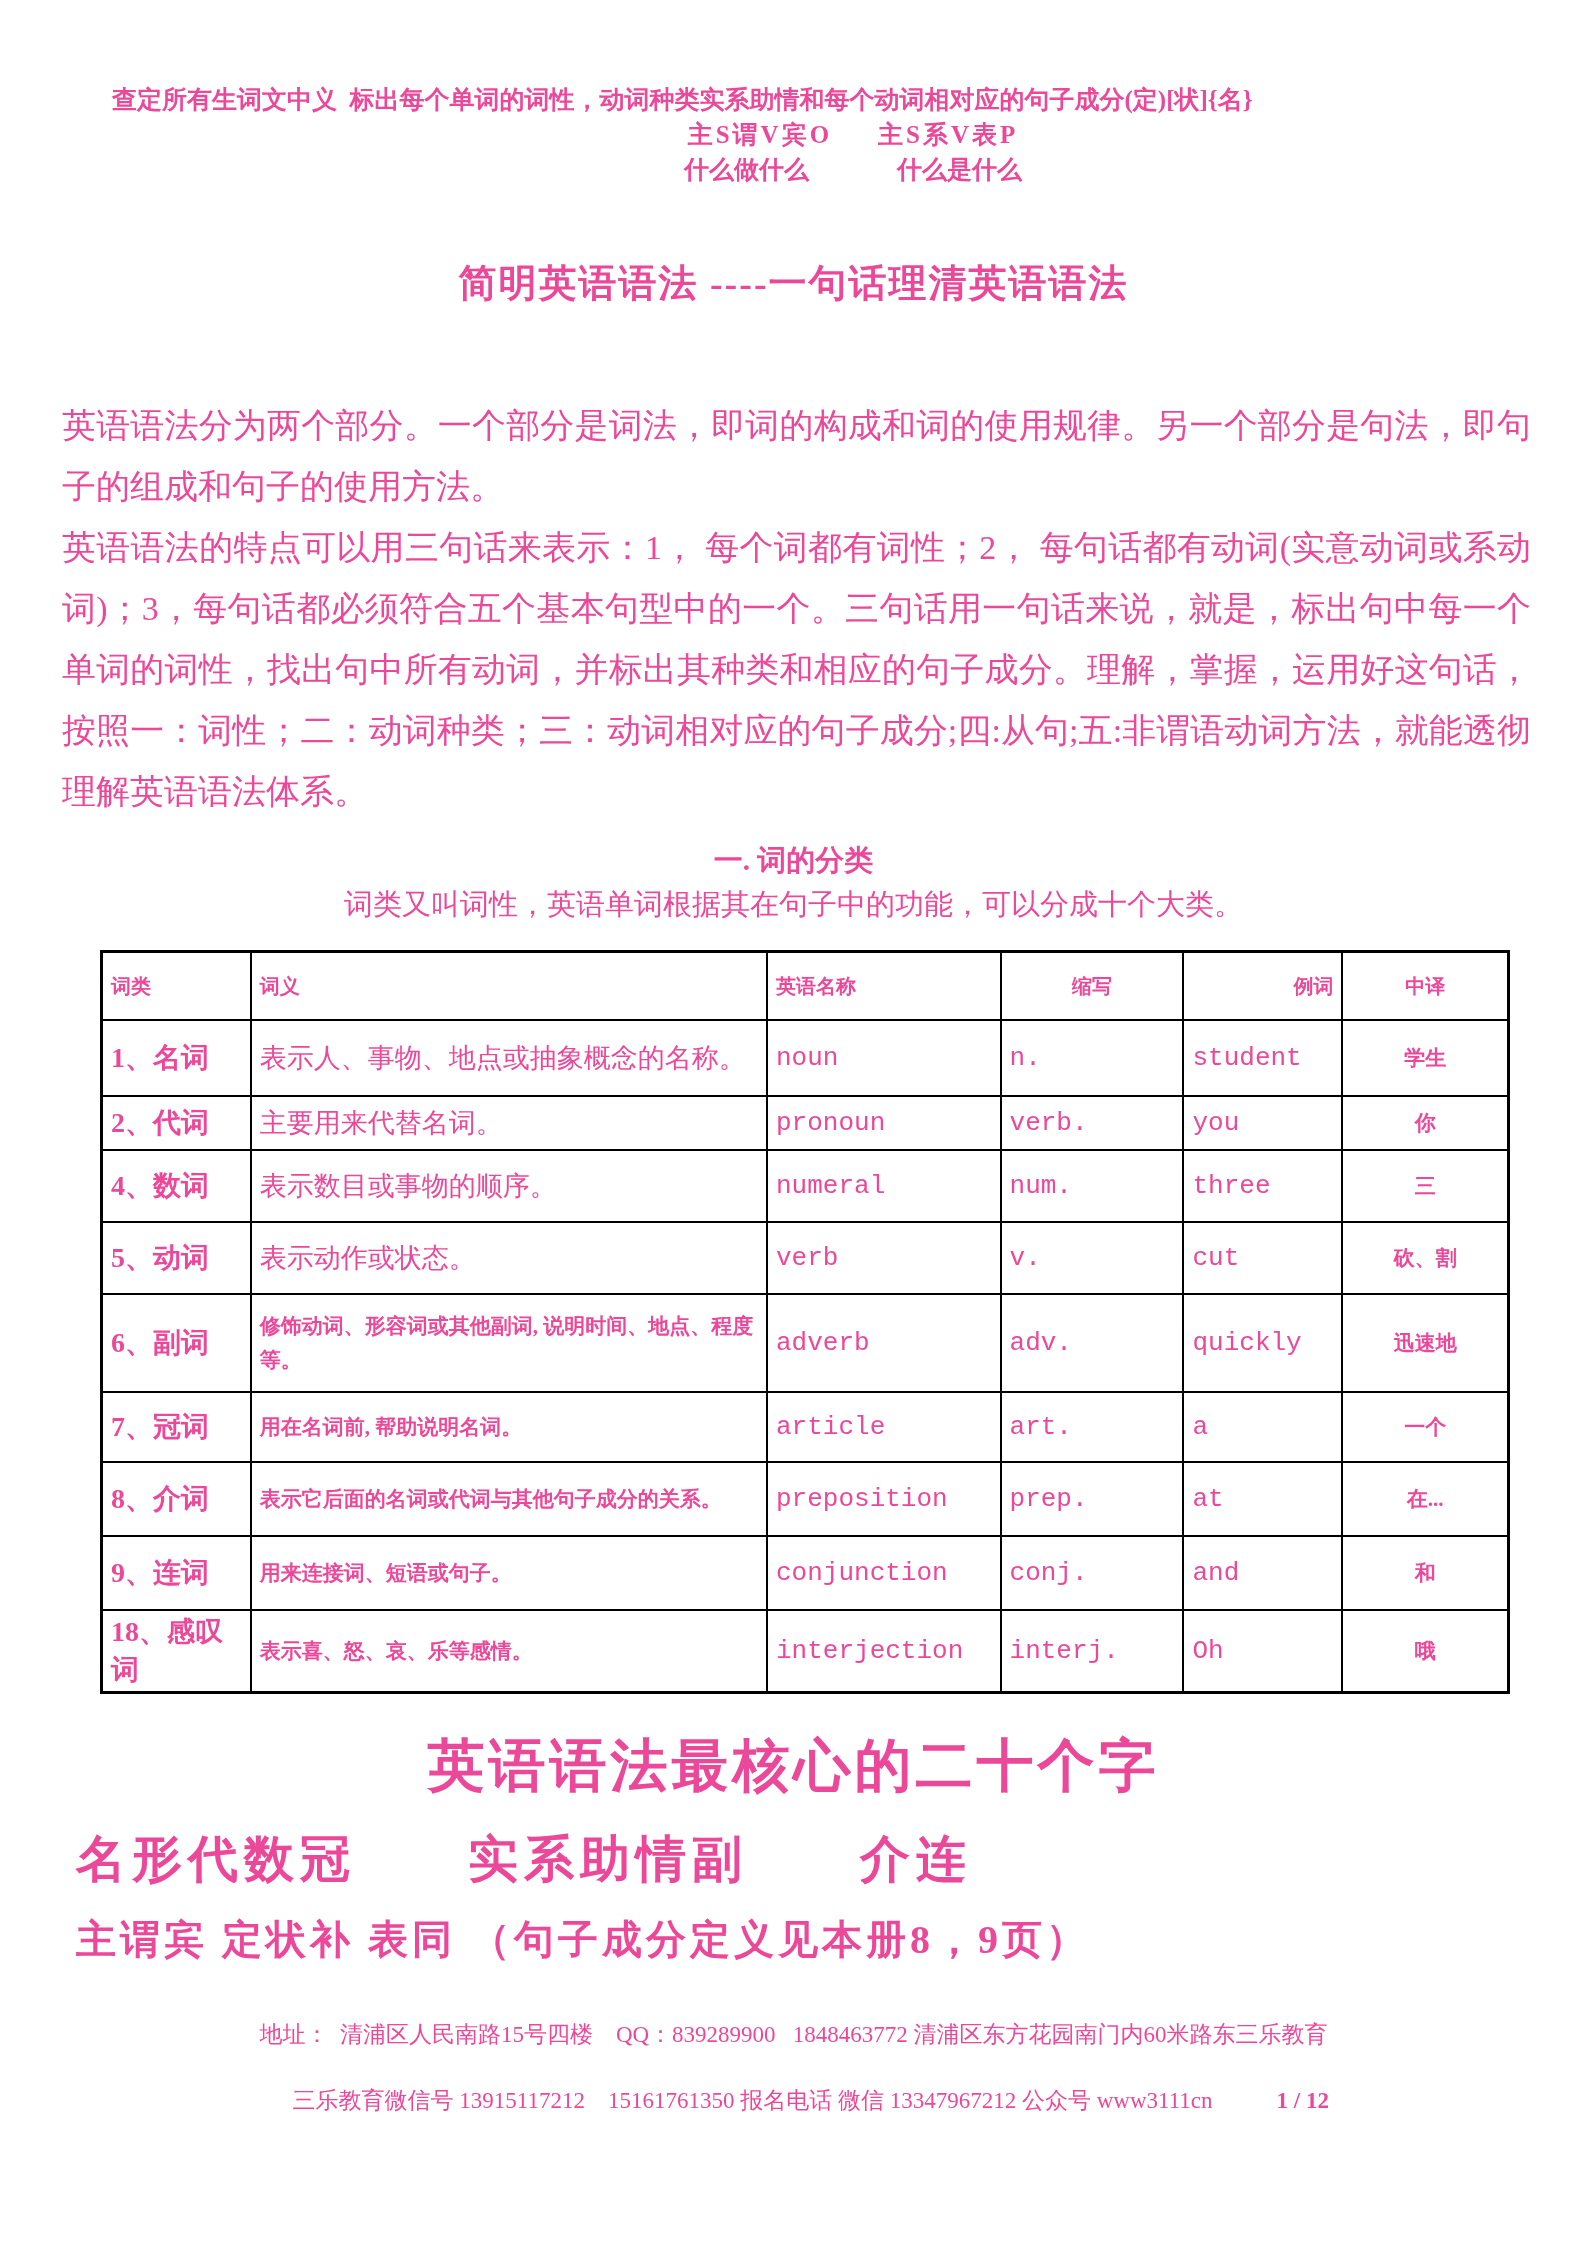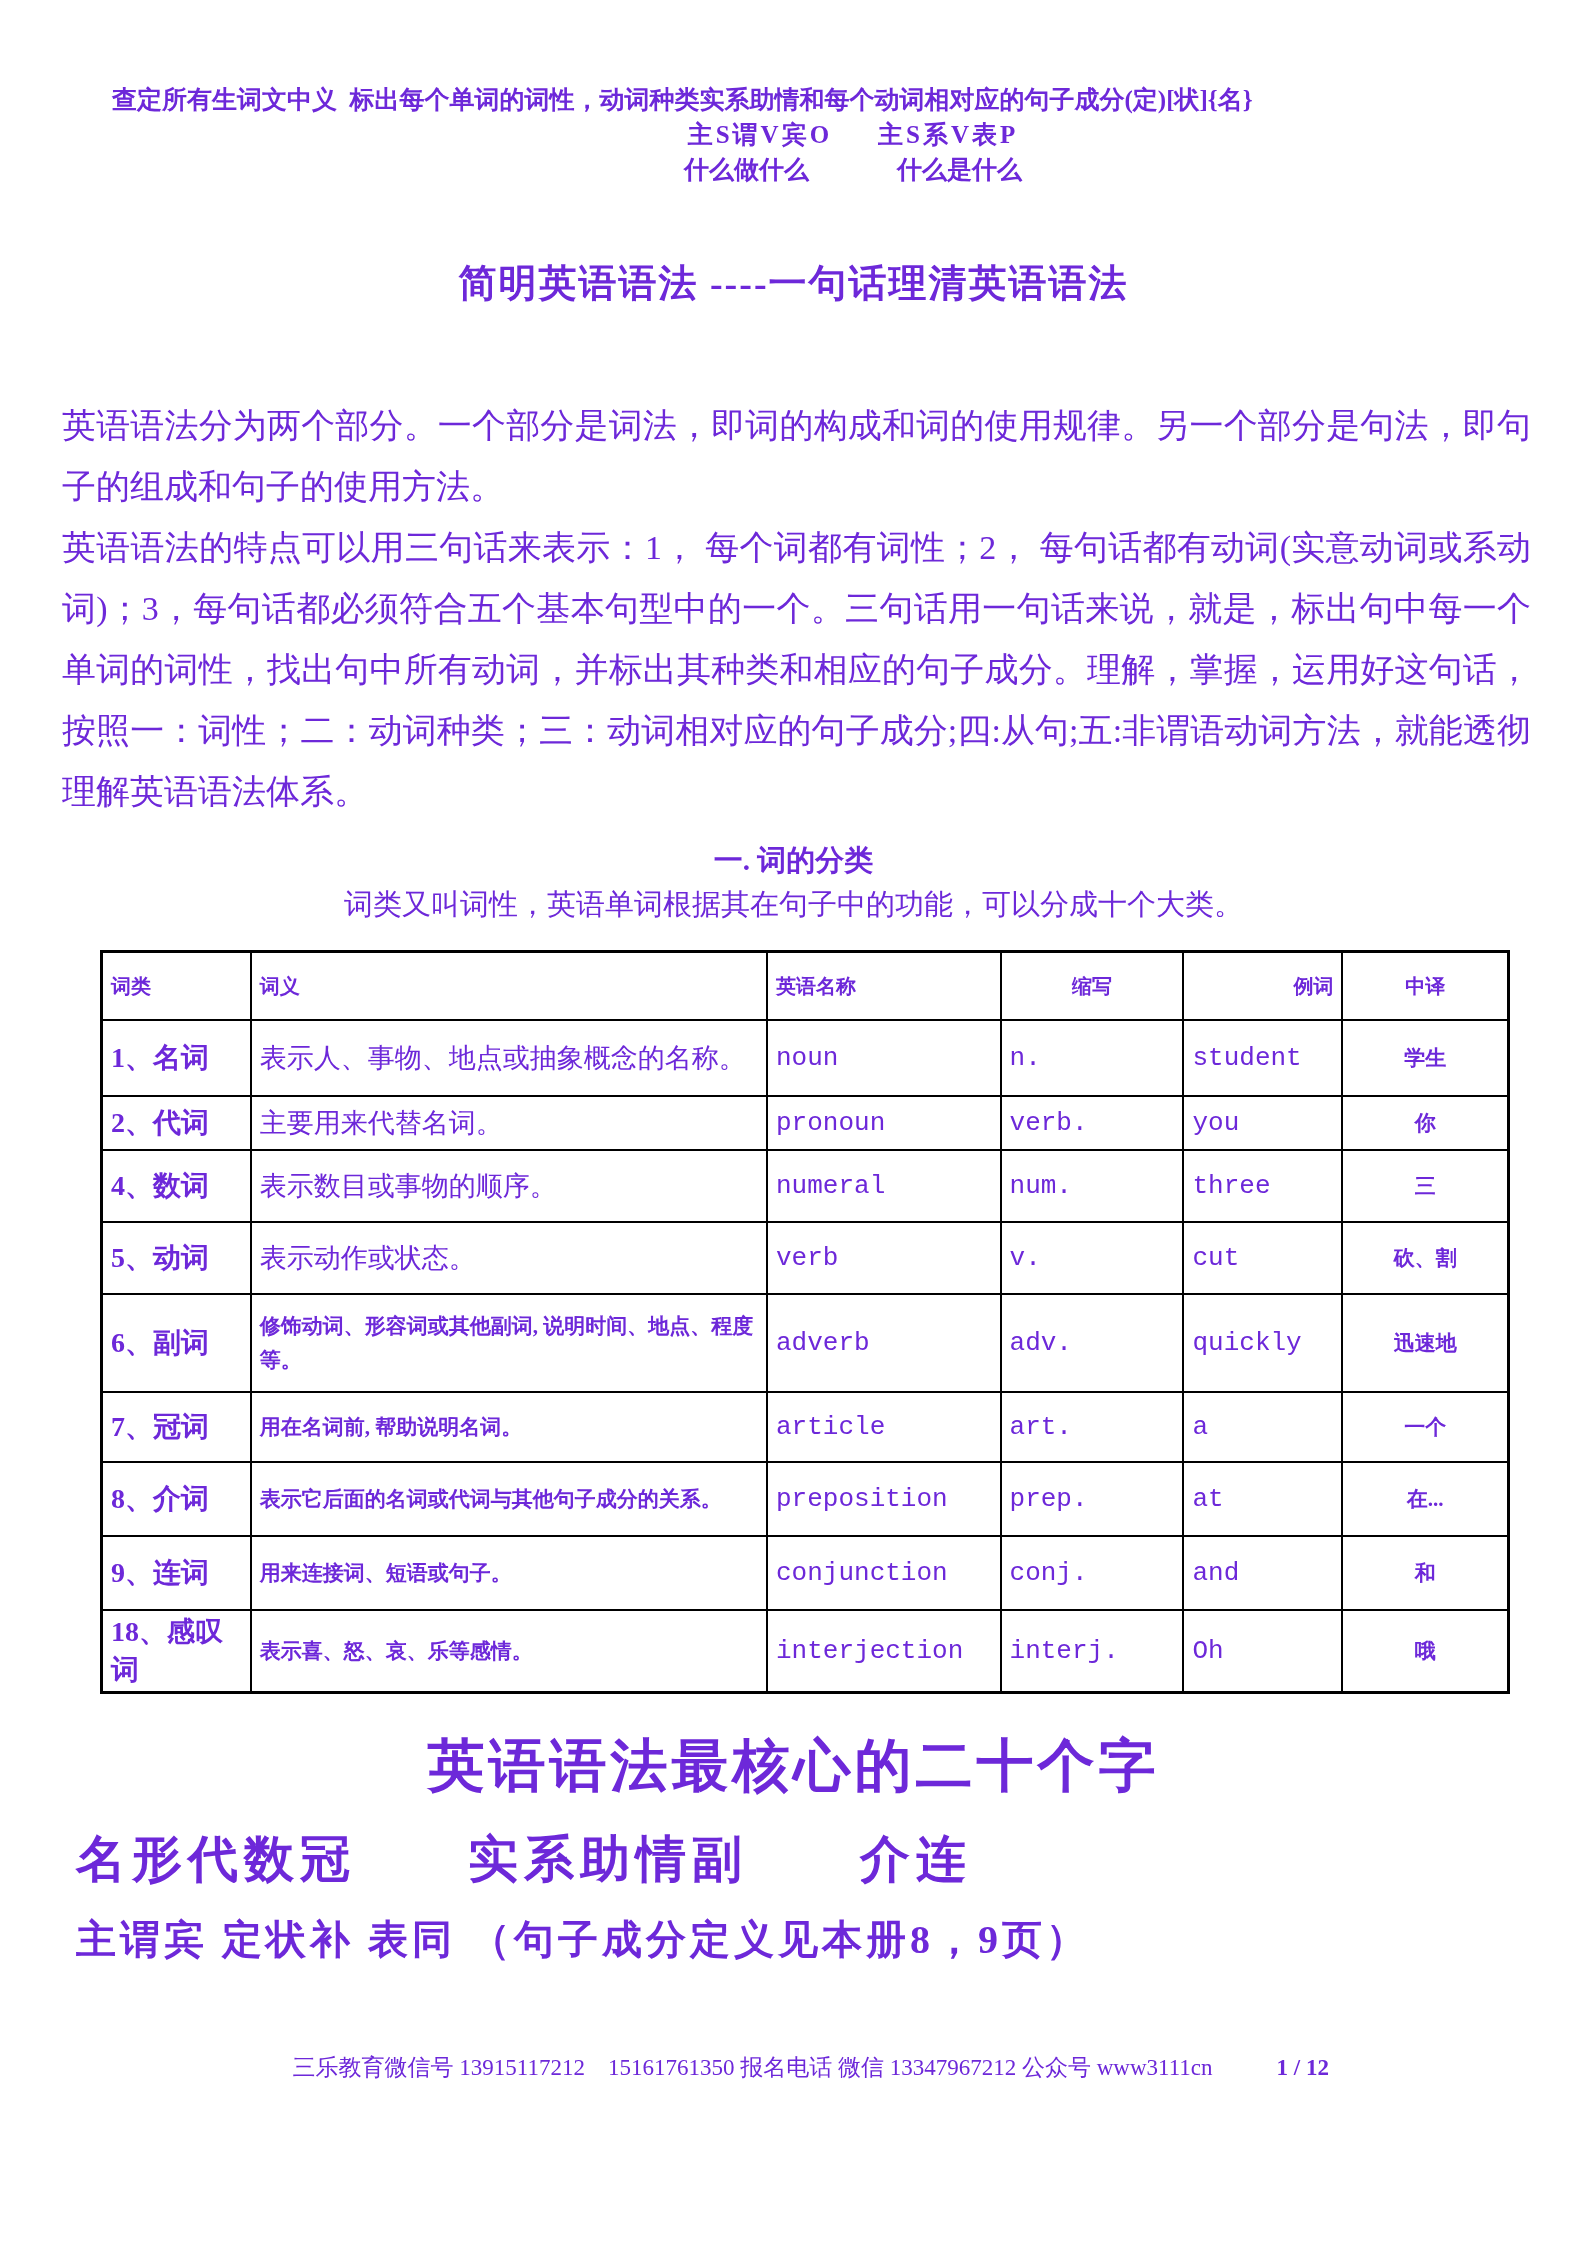--- a/index.html
+++ b/index.html
@@ -2,21 +2,21 @@
 <html><head>
 <meta charset="utf-8">
 <style>
   html, body { margin: 0; padding: 0; background: #e8e8e8; }
   .page {
     position: relative;
     width: 1587px;
     height: 2245px;
     margin: 0 auto;
     background: #ffffff;
-    color: #6d28d9;
+    color: #ec4899;
     font-family: "Liberation Serif", "DejaVu Serif", serif;
     overflow: hidden;
     box-sizing: border-box;
   }
   
   .hdr { margin-top: 82px; font-weight: bold; }
   .hdr-line1 {
     margin-left: 112px;
     margin-right: 48px;
     font-size: 25px;
@@ -260,18 +260,19 @@
         <td class="c-cn">哦</td>
       </tr>
     </tbody>
   </table>
 
   <div class="core-title">英语语法最核心的二十个字</div>
   <div class="core-line1">名形代数冠　　实系助情副　　介连</div>
   <div class="core-line2">主谓宾 定状补 表同 （句子成分定义见本册8，9页）</div>
 
   <div class="footer">
+    <div class="f-line">地址：  清浦区人民南路15号四楼    QQ：839289900   1848463772 清浦区东方花园南门内60米路东三乐教育</div>
     <div class="f-line">
       <span>三乐教育微信号 13915117212    15161761350 报名电话 微信 13347967212 公众号 www3111cn</span><span class="pagenum">1 / 12</span>
     </div>
   </div>
 
 </div>
 
 </body></html>

